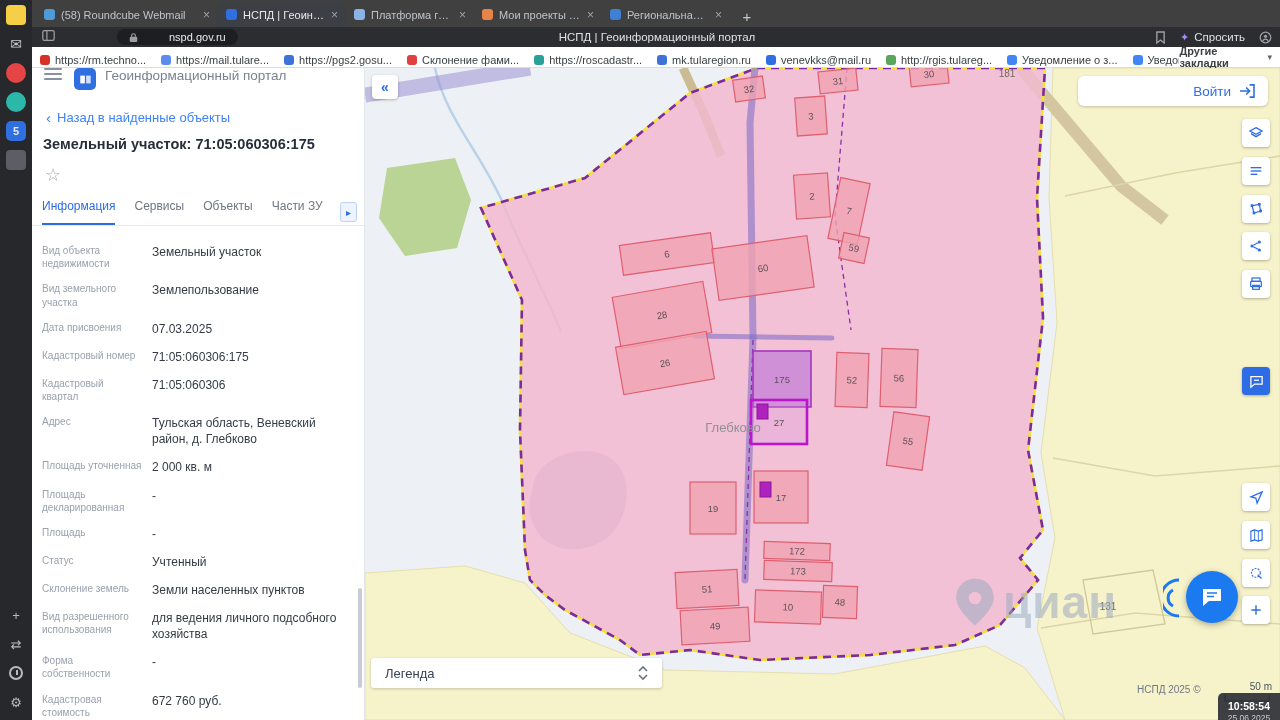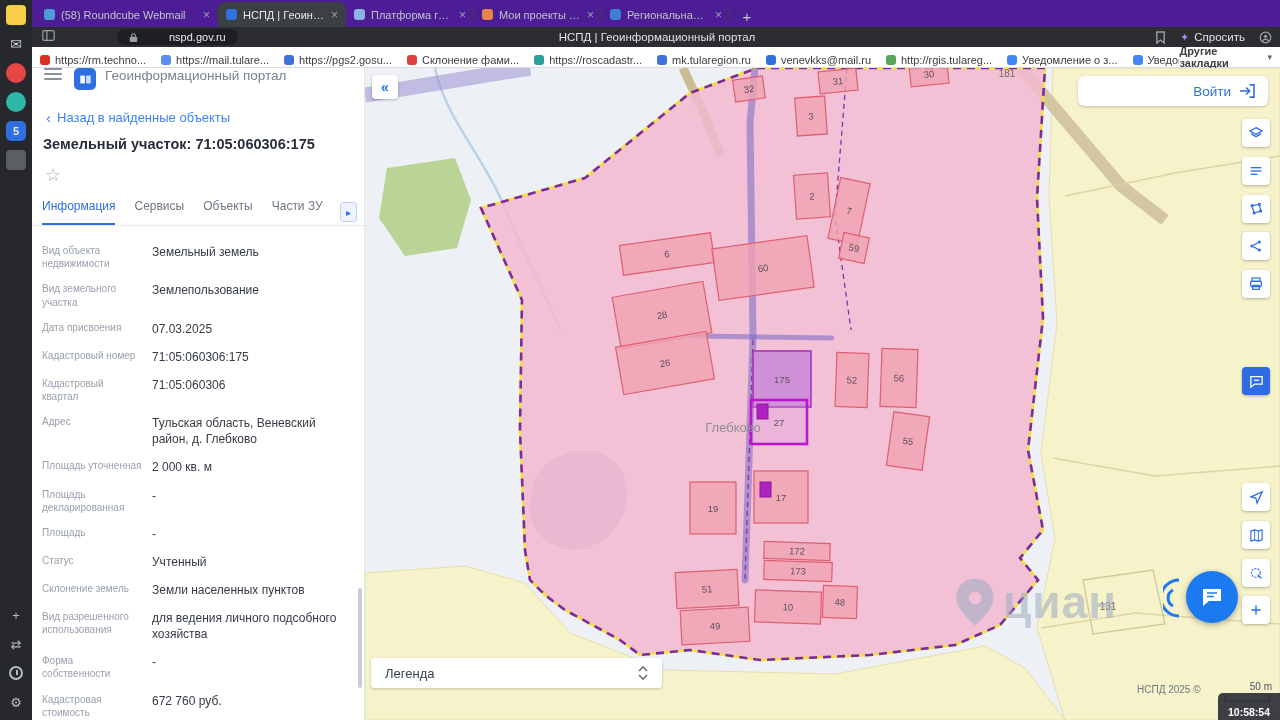--- a/index.html
+++ b/index.html
@@ -17,21 +17,21 @@
   .s-red { background:#e64545; border-radius:50%; }
   .s-teal { background:#2bb8a8; border-radius:50%; }
   .s-blue5 { background:#2f6fe0; font-size:11px; font-weight:bold; }
   .s-gray { background:#5b5e64; border-radius:4px; }
   .strip-spacer { flex:1 1 auto; }
   .s-ghost { color:#b7bbc2; font-size:13px; }
   .s-clock { width:14px; height:14px; border:2px solid #b7bbc2; border-radius:50%; position:relative; }
   .s-clock:after { content:""; position:absolute; left:5px; top:2px; width:2px; height:5px; background:#b7bbc2; }
 
   
-  #tabbar { position:absolute; left:32px; top:0; width:1248px; height:27px; background:#4c1d95;
+  #tabbar { position:absolute; left:32px; top:0; width:1248px; height:27px; background:#404040;
     display:flex; align-items:flex-end; padding-left:4px; }
   .tab { height:25px; display:flex; align-items:center; gap:6px; padding:0 8px; width:128px;
     border-radius:8px 8px 0 0; position:relative; cursor:default; }
   .tab:first-child { width:182px; }
   .tab.active { background:#3c4045; }
   .tab:not(.active):after { content:""; position:absolute; right:0; top:6px; bottom:6px; width:1px; background:#3c4045; }
   .favicon { width:11px; height:11px; border-radius:3px; flex:0 0 auto; }
   .tab-title { font-size:11px; color:#bfc3c9; white-space:nowrap; overflow:hidden; text-overflow:ellipsis; flex:1; }
   .tab.active .tab-title { color:#e8eaed; }
   .tab-close { color:#9aa0a6; font-size:12px; line-height:1; flex:0 0 auto; }
@@ -140,21 +140,21 @@
   #watermark-text { font-size:46px; font-weight:bold; color:#9eacc0; letter-spacing:1px; }
   #legend-bar { position:absolute; left:6px; top:590px; width:291px; height:30px; background:#fff; border-radius:3px;
     box-shadow:0 1px 3px rgba(0,0,0,.2); display:flex; align-items:center; justify-content:space-between;
     padding:0 12px 0 14px; }
   #legend-label { font-size:13px; color:#374151; }
   #attribution { position:absolute; left:772px; top:616px; font-size:10px; color:#707884; }
   #scalebox { position:absolute; right:8px; top:608px; width:48px; text-align:right; }
   #scale-label { font-size:10px; color:#4b5563; }
   #scale-bracket { display:block; margin-top:1px; }
   #clock-badge { position:absolute; right:0; bottom:0; width:62px; height:27px; background:rgba(44,48,55,.92);
-    border-radius:5px 0 0 0; text-align:center; padding-top:14px; }
+    border-radius:5px 0 0 0; text-align:center; padding-top:8px; }
   #clock-time { font-size:10.5px; font-weight:bold; color:#fff; line-height:1.1; }
   #clock-date { font-size:8.5px; color:#c9ced5; line-height:1.2; }
 </style>
 </head>
 <body>
 
 <div id="screen">
 
   <div id="left-strip">
     <div class="strip-ico s-yellow"></div>
@@ -314,21 +314,21 @@
           <span class="ptab active">Информация</span>
           <span class="ptab">Сервисы</span>
           <span class="ptab">Объекты</span>
           <span class="ptab">Части ЗУ</span>
         </div>
       <div id="ptab-next">▸</div>
       <div id="ptabs-divider"></div>
       <div id="fields">
           <div class="frow">
             <div class="flabel">Вид объекта недвижимости</div>
-            <div class="fvalue">Земельный земель</div>
+            <div class="fvalue">Земельный участок</div>
           </div>
           <div class="frow">
             <div class="flabel">Вид земельного участка</div>
             <div class="fvalue">Землепользование</div>
           </div>
           <div class="frow">
             <div class="flabel">Дата присвоения</div>
             <div class="fvalue">07.03.2025</div>
           </div>
           <div class="frow">

